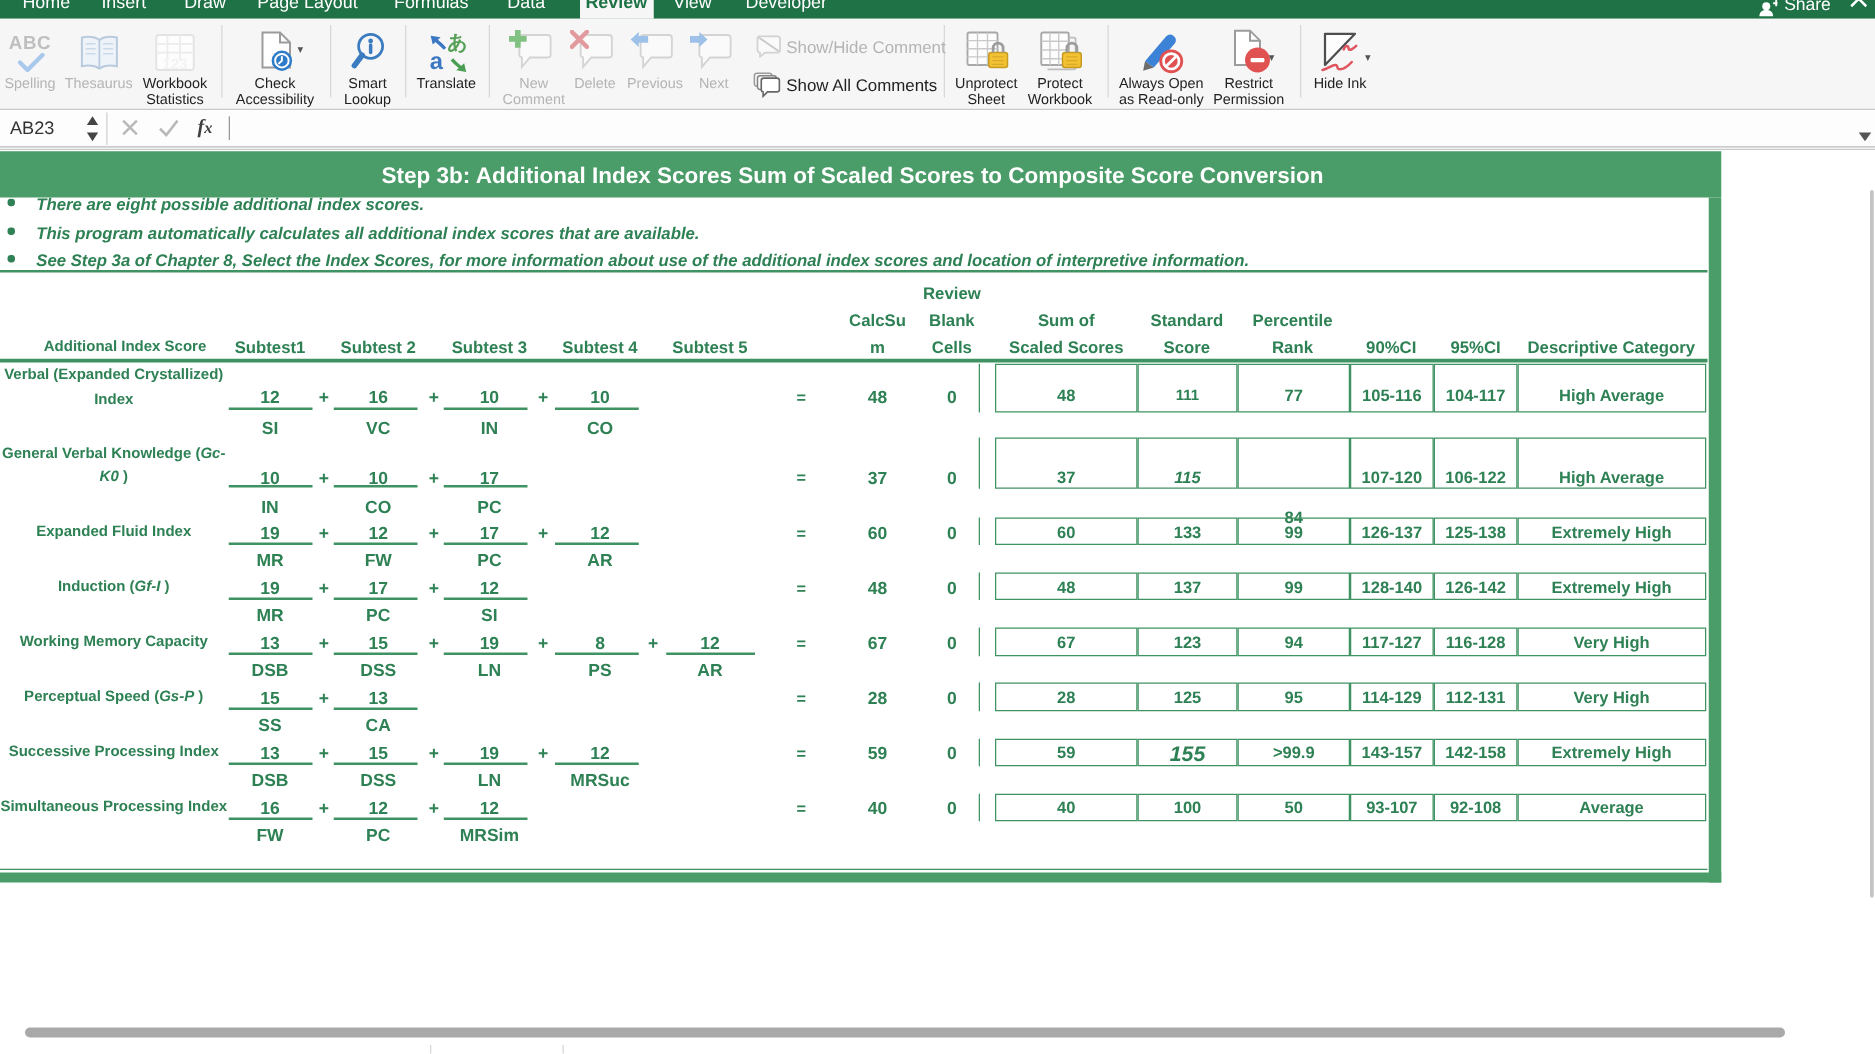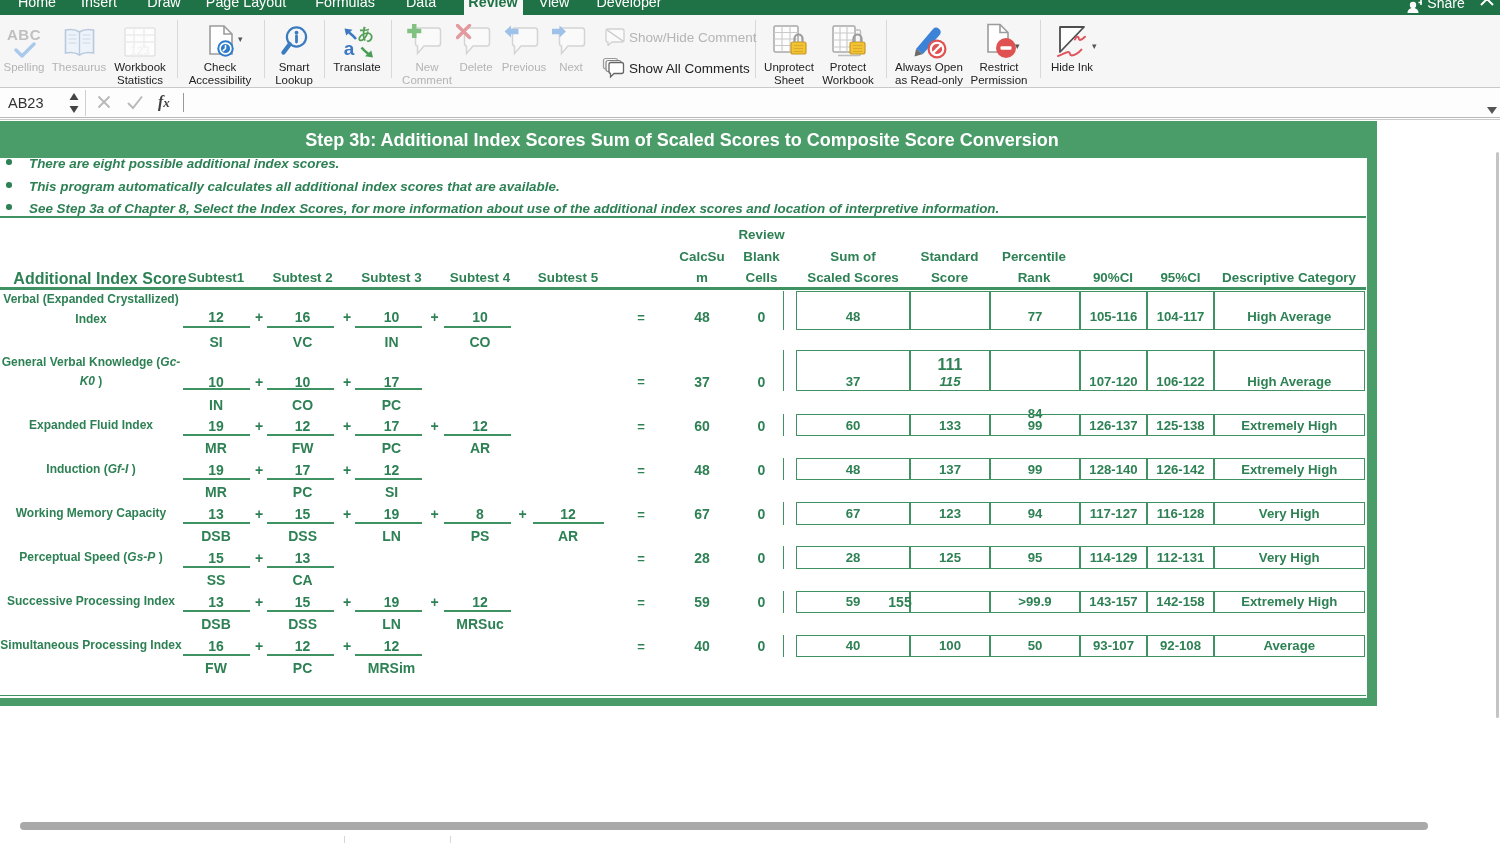--- a/index.html
+++ b/index.html
@@ -184,21 +184,21 @@
 <div class="a gtx" style="left:29px;top:179px;font-size:13.4px;font-style:italic;">This program automatically calculates all additional index scores that are available.</div>
 <div class="a" style="left:6px;top:204px;width:5.5px;height:5.5px;border-radius:50%;background:#2e8154;"></div>
 <div class="a gtx" style="left:29px;top:201px;font-size:13.4px;font-style:italic;">See Step 3a of Chapter 8, Select the Index Scores, for more information about use of the additional index scores and location of interpretive information.</div>
 <div class="a" style="left:0;top:215.5px;width:1366px;height:2.5px;background:#3f9362;"></div>
 <div class="a gtx ct" style="left:761.5px;top:227px;font-size:13.4px;">Review</div>
 <div class="a gtx ct" style="left:702px;top:248.5px;font-size:13.4px;">CalcSu</div>
 <div class="a gtx ct" style="left:761.5px;top:248.5px;font-size:13.4px;">Blank</div>
 <div class="a gtx ct" style="left:853px;top:248.5px;font-size:13.4px;">Sum of</div>
 <div class="a gtx ct" style="left:949.5px;top:248.5px;font-size:13.4px;">Standard</div>
 <div class="a gtx ct" style="left:1034px;top:248.5px;font-size:13.4px;">Percentile</div>
-<div class="a gtx ct" style="left:100px;top:270px;font-size:16px;">Additional Index Score</div>
+<div class="a gtx ct" style="left:100px;top:270px;font-size:12px;">Additional Index Score</div>
 <div class="a gtx ct" style="left:216px;top:270px;font-size:13.4px;">Subtest1</div>
 <div class="a gtx ct" style="left:302.6px;top:270px;font-size:13.4px;">Subtest 2</div>
 <div class="a gtx ct" style="left:391.5px;top:270px;font-size:13.4px;">Subtest 3</div>
 <div class="a gtx ct" style="left:480px;top:270px;font-size:13.4px;">Subtest 4</div>
 <div class="a gtx ct" style="left:568px;top:270px;font-size:13.4px;">Subtest 5</div>
 <div class="a gtx ct" style="left:702px;top:270px;font-size:13.4px;">m</div>
 <div class="a gtx ct" style="left:761.5px;top:270px;font-size:13.4px;">Cells</div>
 <div class="a gtx ct" style="left:853px;top:270px;font-size:13.4px;">Scaled Scores</div>
 <div class="a gtx ct" style="left:949.5px;top:270px;font-size:13.4px;">Score</div>
 <div class="a gtx ct" style="left:1034px;top:270px;font-size:13.4px;">Rank</div>
@@ -223,21 +223,21 @@
 <div class="a gtx ct" style="left:259px;top:309.2px;font-size:14px;">+</div>
 <div class="a gtx ct" style="left:347px;top:309.2px;font-size:14px;">+</div>
 <div class="a gtx ct" style="left:434.5px;top:309.2px;font-size:14px;">+</div>
 <div class="a gtx ct" style="left:641px;top:309.7px;font-size:13px;">=</div>
 <div class="a gtx ct" style="left:702px;top:309.2px;font-size:14px;">48</div>
 <div class="a gtx ct" style="left:761.5px;top:309.2px;font-size:14px;">0</div>
 <div class="a" style="left:782.5px;top:290.5px;width:1.5px;height:39px;background:#3f9362;"></div>
 <div class="a box" style="left:796px;top:290.5px;width:114px;height:39px;"></div>
 <div class="a gtx ct" style="left:853.0px;top:309px;font-size:13.2px;">48</div>
 <div class="a box" style="left:910px;top:290.5px;width:80px;height:39px;"></div>
-<div class="a gtx ct" style="left:950.0px;top:309px;font-size:16px;margin-top:47px;">111</div>
+<div class="a gtx ct" style="left:950.0px;top:309px;font-size:12px;">111</div>
 <div class="a box" style="left:990px;top:290.5px;width:90px;height:39px;"></div>
 <div class="a gtx ct" style="left:1035.0px;top:309px;font-size:13.2px;">77</div>
 <div class="a box" style="left:1080px;top:290.5px;width:67px;height:39px;"></div>
 <div class="a gtx ct" style="left:1113.5px;top:309px;font-size:13.2px;">105-116</div>
 <div class="a box" style="left:1147px;top:290.5px;width:67px;height:39px;"></div>
 <div class="a gtx ct" style="left:1180.5px;top:309px;font-size:13.2px;">104-117</div>
 <div class="a box" style="left:1214px;top:290.5px;width:150.5px;height:39px;"></div>
 <div class="a gtx ct" style="left:1289.25px;top:309px;font-size:13.2px;">High Average</div>
 <div class="a gtx ct" style="left:91px;top:354.5px;font-size:12px;">General Verbal Knowledge (<i>Gc-</i></div>
 <div class="a gtx ct" style="left:91px;top:373.5px;font-size:12px;"><i>K0</i> )</div>
@@ -404,21 +404,21 @@
 <div class="a gtx ct" style="left:259px;top:594.2px;font-size:14px;">+</div>
 <div class="a gtx ct" style="left:347px;top:594.2px;font-size:14px;">+</div>
 <div class="a gtx ct" style="left:434.5px;top:594.2px;font-size:14px;">+</div>
 <div class="a gtx ct" style="left:641px;top:594.7px;font-size:13px;">=</div>
 <div class="a gtx ct" style="left:702px;top:594.2px;font-size:14px;">59</div>
 <div class="a gtx ct" style="left:761.5px;top:594.2px;font-size:14px;">0</div>
 <div class="a" style="left:782.5px;top:590.5px;width:1.5px;height:22.5px;background:#3f9362;"></div>
 <div class="a box" style="left:796px;top:590.5px;width:114px;height:22.5px;"></div>
 <div class="a gtx ct" style="left:853.0px;top:594px;font-size:13.2px;">59</div>
 <div class="a box" style="left:910px;top:590.5px;width:80px;height:22.5px;"></div>
-<div class="a gtx ct" style="left:900px;top:594px;font-size:14px;">155</div>
+<div class="a gtx ct" style="left:950.0px;top:594px;font-size:17px;font-style:italic;">155</div>
 <div class="a box" style="left:990px;top:590.5px;width:90px;height:22.5px;"></div>
 <div class="a gtx ct" style="left:1035.0px;top:594px;font-size:13.2px;">&gt;99.9</div>
 <div class="a box" style="left:1080px;top:590.5px;width:67px;height:22.5px;"></div>
 <div class="a gtx ct" style="left:1113.5px;top:594px;font-size:13.2px;">143-157</div>
 <div class="a box" style="left:1147px;top:590.5px;width:67px;height:22.5px;"></div>
 <div class="a gtx ct" style="left:1180.5px;top:594px;font-size:13.2px;">142-158</div>
 <div class="a box" style="left:1214px;top:590.5px;width:150.5px;height:22.5px;"></div>
 <div class="a gtx ct" style="left:1289.25px;top:594px;font-size:13.2px;">Extremely High</div>
 <div class="a gtx ct" style="left:91px;top:637.5px;font-size:12px;">Simultaneous Processing Index</div>
 <div class="a gtx ct" style="left:216px;top:638.2px;font-size:14px;">16</div>

